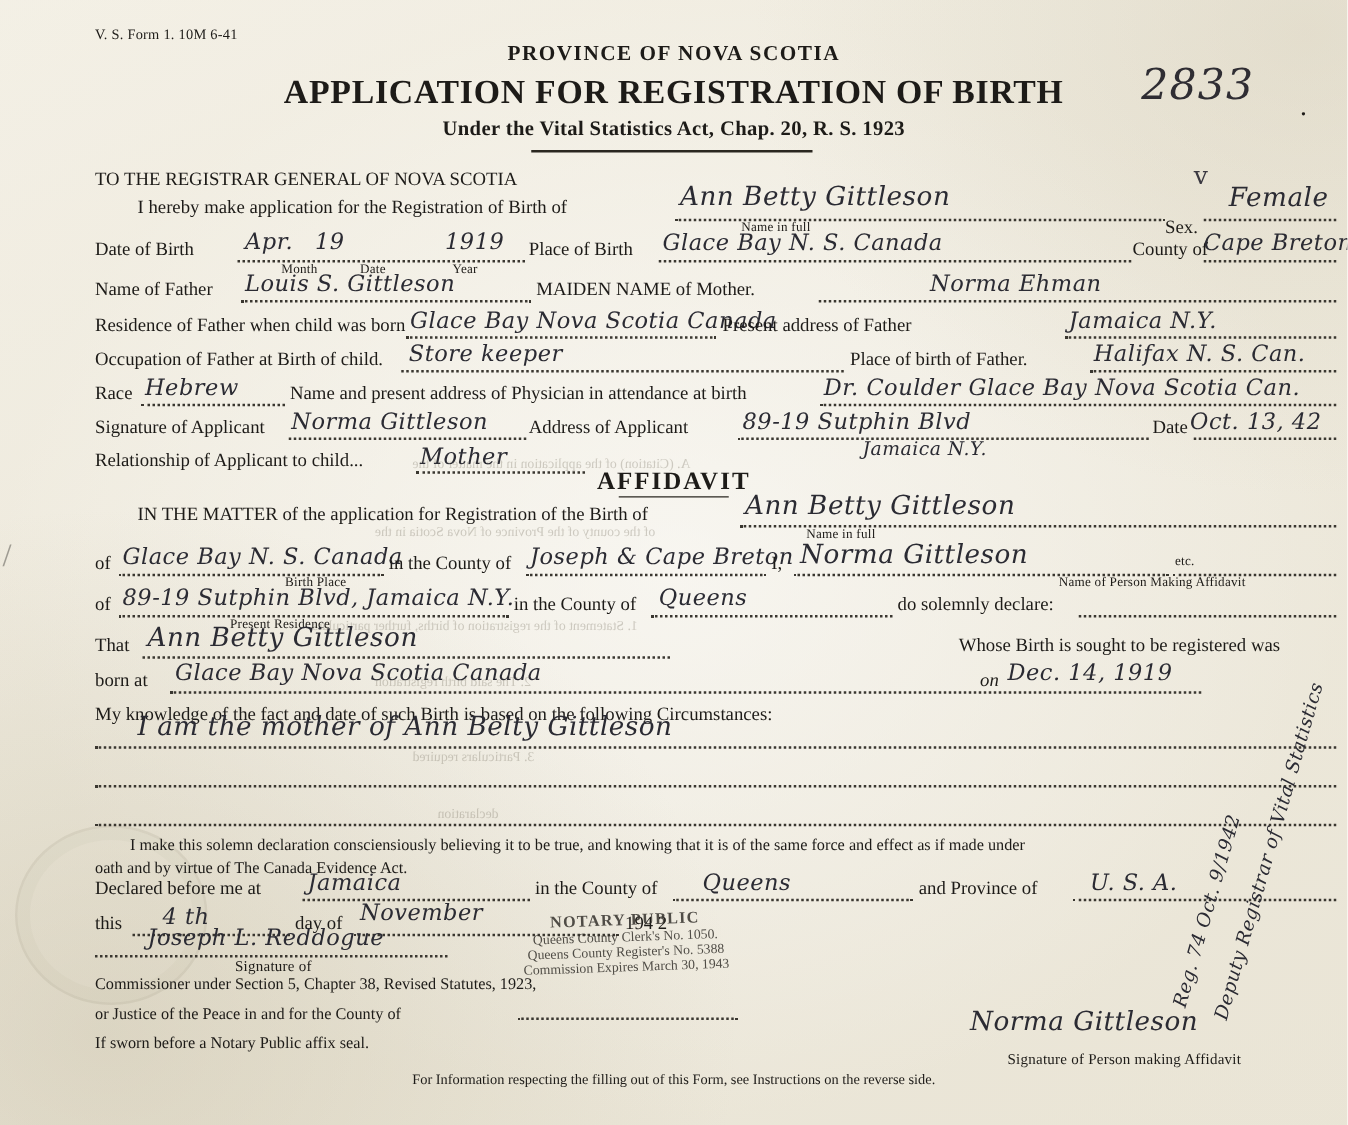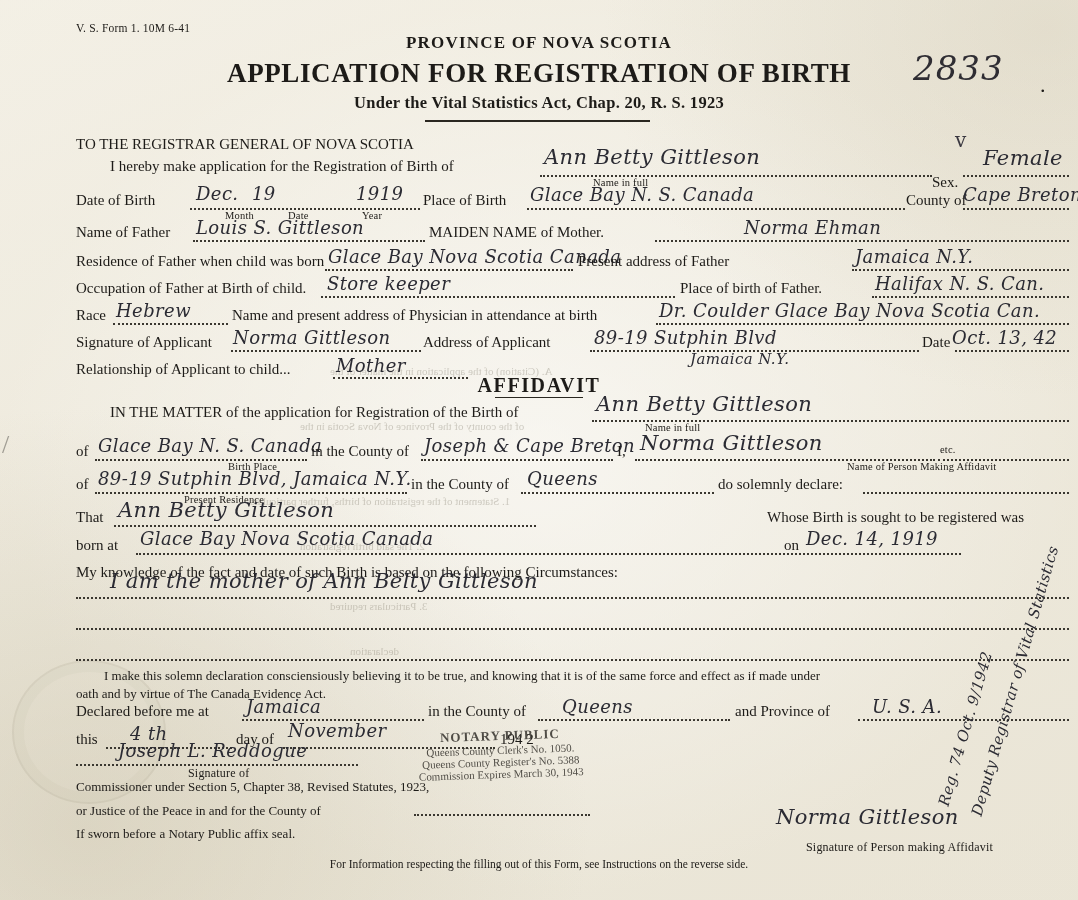--- a/index.html
+++ b/index.html
@@ -170,21 +170,21 @@
   <div class="dots" style="left:540px; top:175px; width:392px;"></div>
   <div class="hand hand-lg" style="left:544px; top:145px;">Ann Betty Gittleson</div>
   <div class="printed small-caption" style="left:593px; top:177px;">Name in full</div>
   <div class="printed body-text" style="left:932px; top:158px;margin-top:16px;">Sex.</div>
   <div class="dots" style="left:963px; top:175px; width:106px;"></div>
   <div class="hand hand-lg" style="left:963px; top:146px;margin-left:20px;">Female</div>
   <div class="check-v" style="left:955px; top:128px;">v</div>
 
   <div class="printed body-text" style="left:76px; top:192px;">Date of Birth</div>
   <div class="dots" style="left:190px; top:208px; width:230px;"></div>
-  <div class="hand hand-md" style="left:196px; top:183px;">Dec.</div>
+  <div class="hand hand-md" style="left:196px; top:183px;">Apr.</div>
   <div class="hand hand-md" style="left:252px; top:183px;">19</div>
   <div class="hand hand-md" style="left:356px; top:183px;">1919</div>
   <div class="printed small-caption" style="left:225px; top:210px;">Month</div>
   <div class="printed small-caption" style="left:288px; top:210px;">Date</div>
   <div class="printed small-caption" style="left:362px; top:210px;">Year</div>
 
   <div class="printed body-text" style="left:423px; top:192px;">Place of Birth</div>
   <div class="dots" style="left:527px; top:208px; width:378px;"></div>
   <div class="hand hand-md" style="left:530px; top:184px;">Glace Bay N. S. Canada</div>
 
@@ -268,21 +268,21 @@
   <div class="dots" style="left:863px; top:492px; width:206px;"></div>
 
   <div class="printed body-text" style="left:76px; top:509px;">That</div>
   <div class="dots" style="left:114px; top:525px; width:422px;"></div>
   <div class="hand hand-lg" style="left:118px; top:498px;">Ann Betty Gittleson</div>
   <div class="printed body-text" style="left:767px; top:509px;">Whose Birth is sought to be registered was</div>
 
   <div class="printed body-text" style="left:76px; top:537px;">born at</div>
   <div class="dots" style="left:136px; top:553px; width:825px;"></div>
   <div class="hand hand-md" style="left:140px; top:528px;">Glace Bay Nova Scotia Canada</div>
-  <div class="printed body-text" style="left:784px; top:537px;">on</div>
+  <div class="printed body-text" style="left:784px; top:537px;font-style:italic;">on</div>
   <div class="hand hand-md" style="left:806px; top:528px;">Dec. 14, 1919</div>
 
   <div class="printed body-text" style="left:76px; top:564px;">My knowledge of the fact and date of such Birth is based on the following Circumstances:</div>
 
   <div class="dots" style="left:76px; top:597px; width:993px;"></div>
   <div class="hand hand-lg" style="left:110px; top:569px;">I am the mother of Ann Belty Gittleson</div>
   <div class="dots" style="left:76px; top:628px; width:993px;"></div>
   <div class="dots" style="left:76px; top:659px; width:993px;"></div>
 
   <div class="printed body-text-sm" style="left:104px; top:668px;">I make this solemn declaration consciensiously believing it to be true, and knowing that it is  of the same force and effect as if made under</div>

